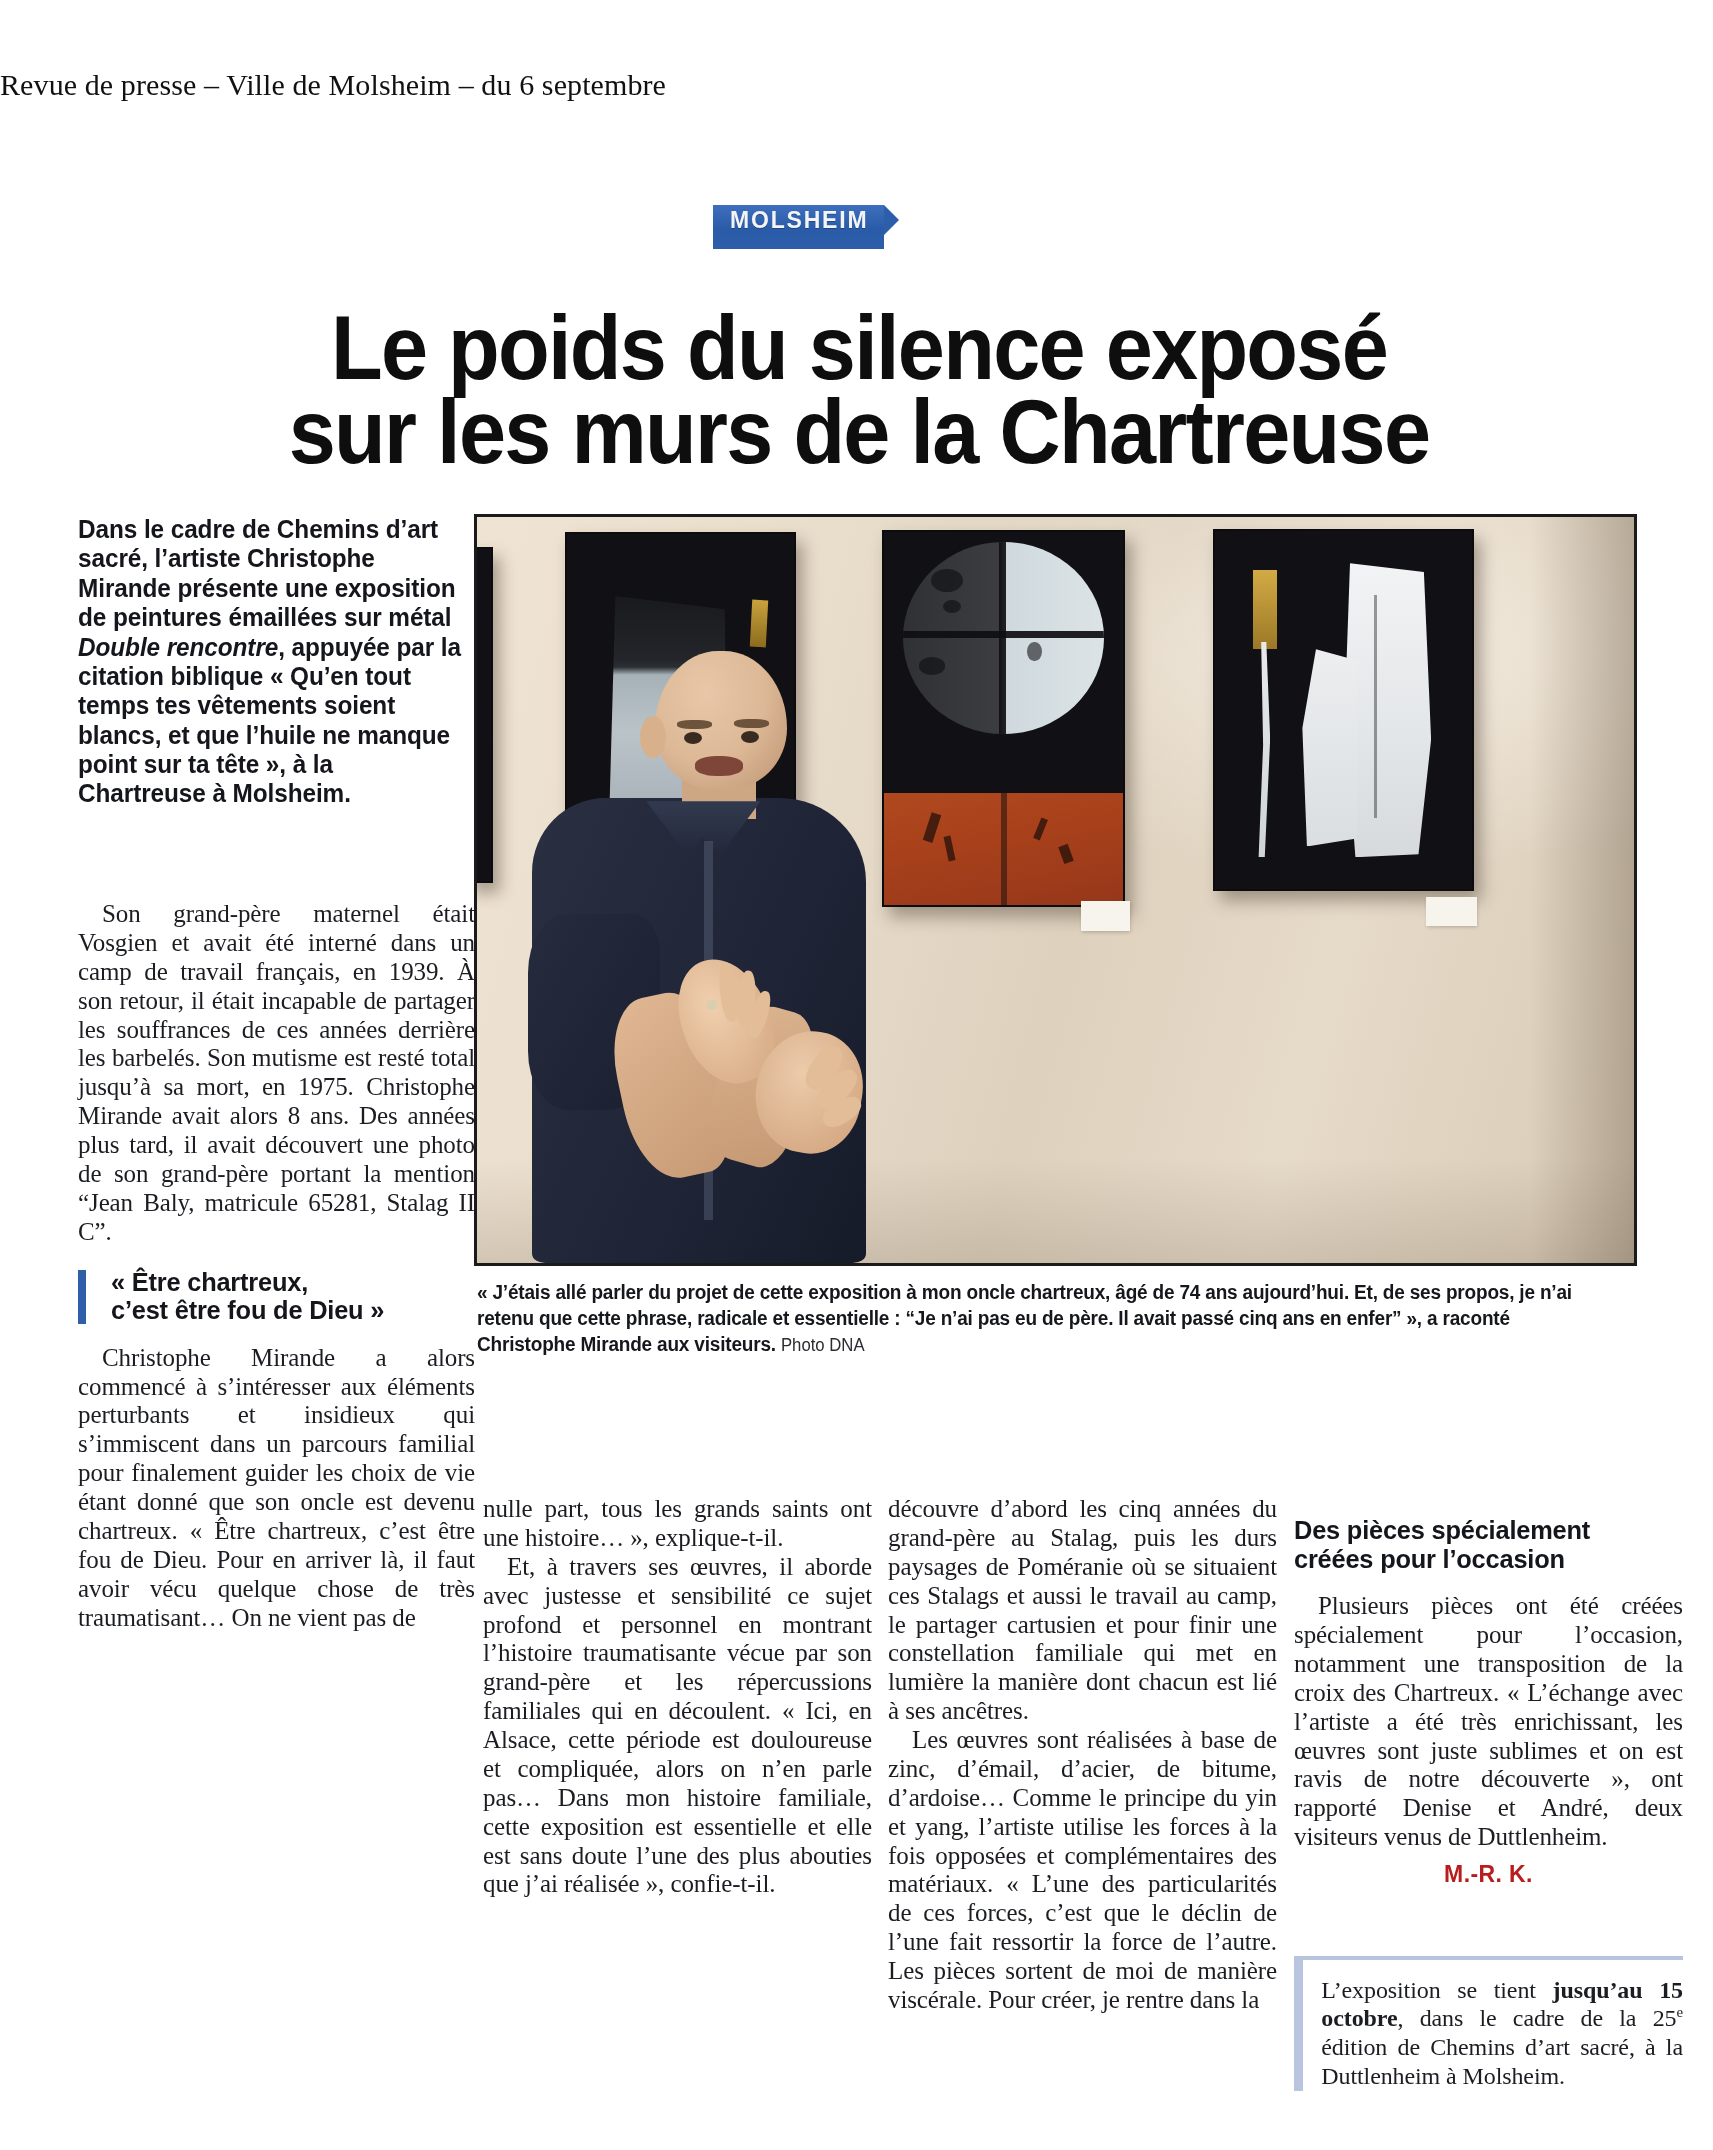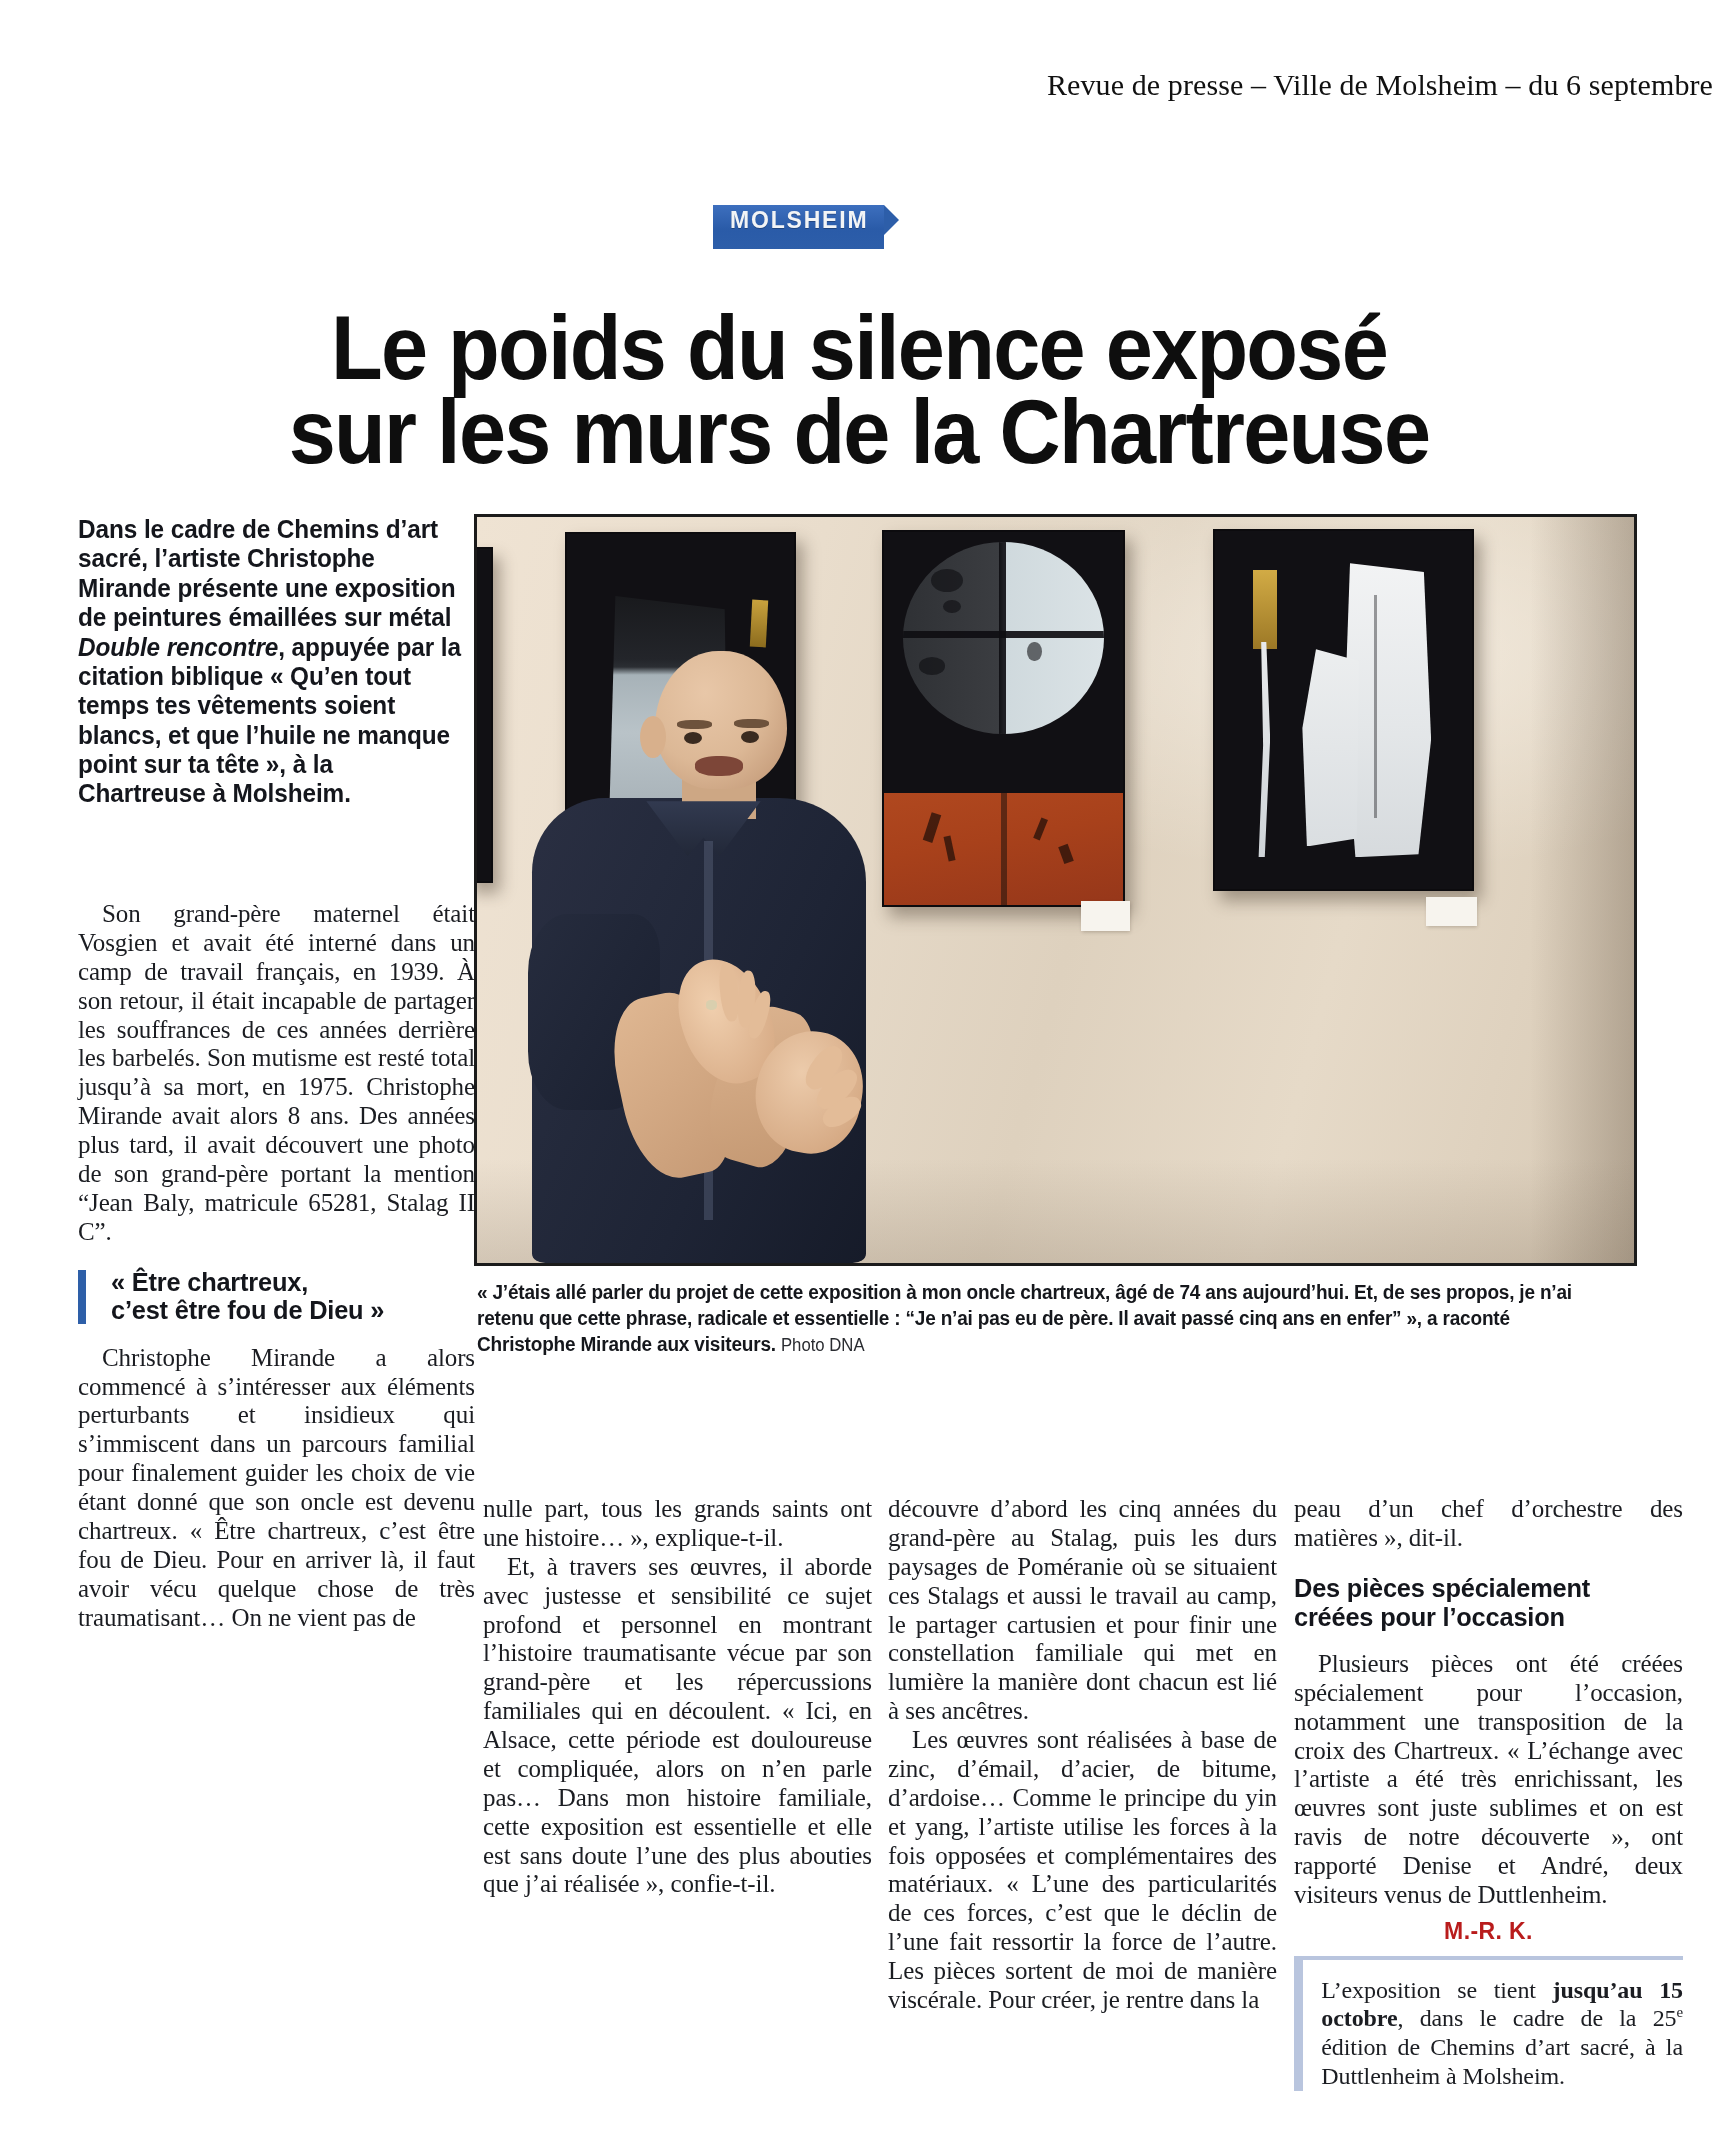--- a/index.html
+++ b/index.html
@@ -8,21 +8,21 @@
     background:#ffffff;
     font-family:"Liberation Serif", serif;
     -webkit-font-smoothing:antialiased;
     position:relative;
     overflow:hidden;
   }
 
   
   .page-header{
     position:absolute;left:0;top:68px;width:1713px;
-    text-align:right;
+    text-align:left;
     font-family:"Liberation Serif", serif;
     font-size:30px;
     letter-spacing:0.1px;
     color:#111;
     white-space:nowrap;
   }
 
   
   .badge-wrap{
     position:absolute;left:713px;top:205px;height:31px;
@@ -482,23 +482,20 @@
 </div>
 
 <div class="lc lc3">
   <div class="body-text">
     <p class="noind">découvre d’abord les cinq années du grand-père au Stalag, puis les durs paysages de Poméranie où se situaient ces Stalags et aussi le travail au camp, le partager cartusien et pour finir une constellation familiale qui met en lumière la manière dont chacun est lié à ses ancêtres.</p>
     <p>Les œuvres sont réalisées à base de zinc, d’émail, d’acier, de bitume, d’ardoise… Comme le principe du yin et yang, l’artiste utilise les forces à la fois opposées et complémentaires des matériaux. «&nbsp;L’une des particularités de ces forces, c’est que le déclin de l’une fait ressortir la force de l’autre. Les pièces sortent de moi de manière viscérale. Pour créer, je rentre dans la</p>
   </div>
 </div>
 
 <div class="lc lc4">
-  <div class="body-text">
-    <p class="noind">peau d’un chef d’orchestre des matières&nbsp;», dit-il.</p>
-  </div>
 
   <div class="subhead nobar">
     <span>Des pièces spécialement</span>
     <span>créées pour l’occasion</span>
   </div>
 
   <div class="body-text">
     <p>Plusieurs pièces ont été créées spécialement pour l’occasion, notamment une transposition de la croix des Chartreux. «&nbsp;L’échange avec l’artiste a été très enrichissant, les œuvres sont juste sublimes et on est ravis de notre découverte&nbsp;», ont rapporté Denise et André, deux visiteurs venus de Duttlenheim.</p>
   </div>
 

